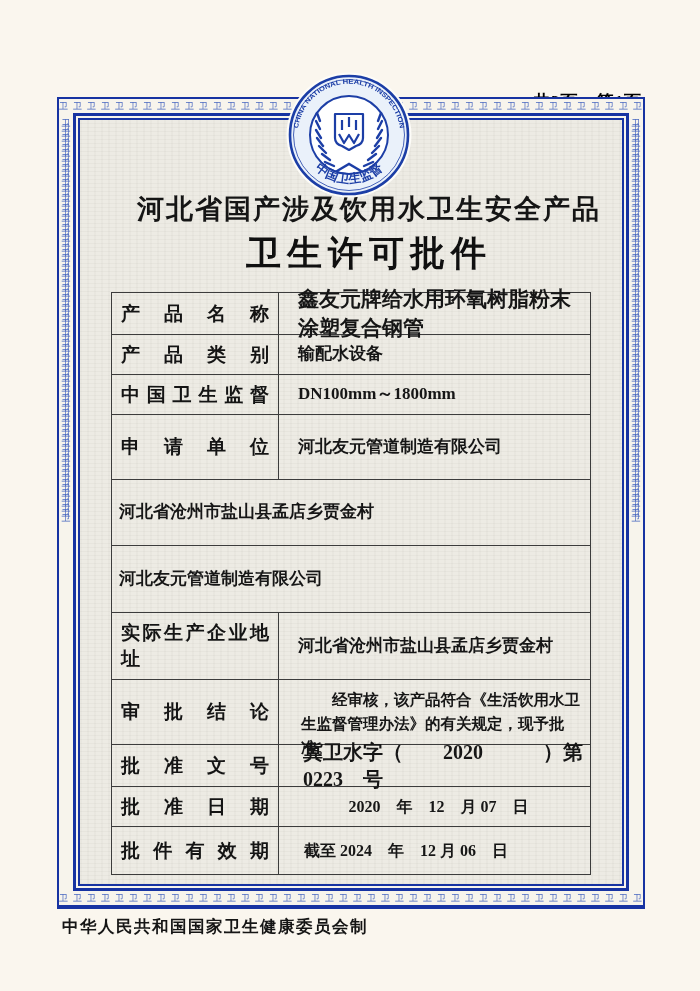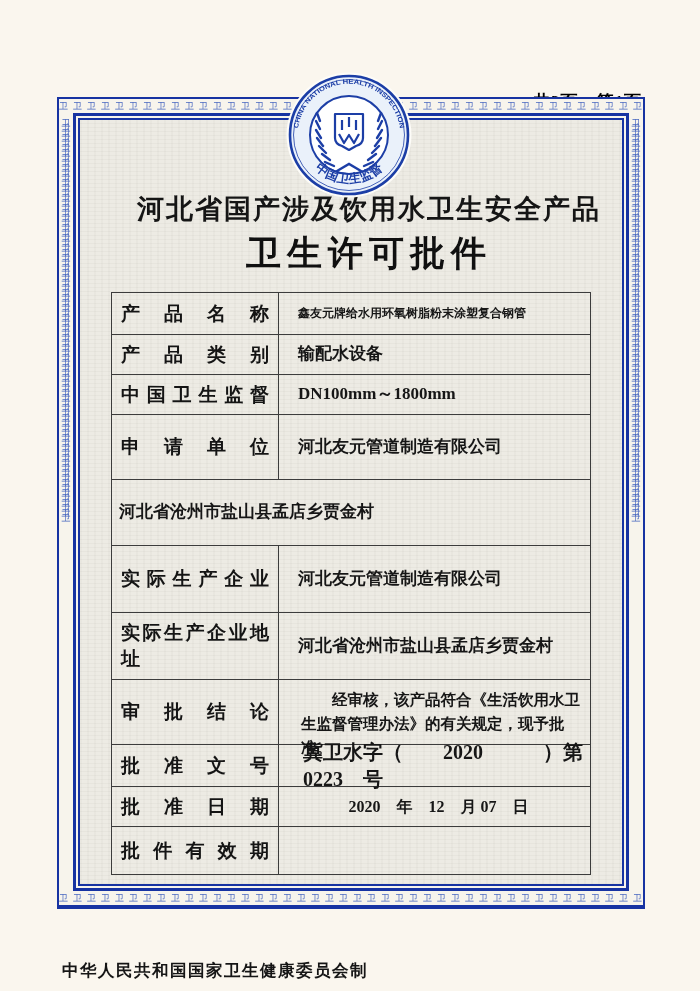--- a/index.html
+++ b/index.html
@@ -79,30 +79,30 @@
     text-align:justify; text-align-last:justify; text-justify:inter-ideograph;
   }
   .cell-value {
     flex:1; display:flex; align-items:center;
     padding:0 4px 0 7px;
     font-size:17px; font-weight:bold; color:#161616;
     line-height:1.35;
   }
   .h42{height:42px} .h40{height:40px} .h65{height:65px} .h66{height:66px}
   .h67{height:67px} .h47{height:47px}
-  .val-product { font-size:12px; letter-spacing:0; }
+  .val-product { font-size:21px; letter-spacing:0; }
   .val-conclusion { font-size:15.5px; display:block; padding:8px 10px 0 10px;
                     text-indent:2em; line-height:1.55; }
   .val-num { font-size:20px; padding-left:12px; }
   .val-date { font-size:16px; justify-content:center; padding-left:0; }
   .val-expiry { font-size:16px; padding-left:13px; }
   
   .footer {
     position:absolute; left:62px; top:916px;
-    font-size:16.5px; font-weight:bold; letter-spacing:1.5px; color:#151515;margin-top:44px;
+    font-size:16.5px; font-weight:bold; letter-spacing:1.5px; color:#151515;
   }
 </style>
 </head>
 <body>
 
 <div class="pagination">共2页　第1页</div>
 
 <div class="frame">
   <div class="band band-h band-top">卫卫卫卫卫卫卫卫卫卫卫卫卫卫卫卫卫卫卫卫卫卫卫卫卫卫卫卫卫卫卫卫卫卫卫卫卫卫卫卫卫卫卫卫卫卫卫卫卫卫卫卫卫卫卫卫卫卫卫卫</div>
   <div class="band band-h band-bottom">卫卫卫卫卫卫卫卫卫卫卫卫卫卫卫卫卫卫卫卫卫卫卫卫卫卫卫卫卫卫卫卫卫卫卫卫卫卫卫卫卫卫卫卫卫卫卫卫卫卫卫卫卫卫卫卫卫卫卫卫</div>
@@ -143,23 +143,20 @@
                 <span>申请单位</span>
               </div>
             <div class="cell-value">河北友元管道制造有限公司</div>
           </div>
 
           <div class="row h66">
             <div class="cell-value">河北省沧州市盐山县孟店乡贾金村</div>
           </div>
 
           <div class="row h67">
-            <div class="cell-label">
-                <span>实际生产企业</span>
-              </div>
             <div class="cell-value">河北友元管道制造有限公司</div>
           </div>
 
           <div class="row h67">
             <div class="cell-label">
                 <span>实际生产企业地址</span>
               </div>
             <div class="cell-value">河北省沧州市盐山县孟店乡贾金村</div>
           </div>
 
@@ -181,20 +178,21 @@
             <div class="cell-label">
                 <span>批准日期</span>
               </div>
             <div class="cell-value val-date">2020　年　12　月 07　日</div>
           </div>
 
           <div class="row h47">
             <div class="cell-label">
                 <span>批件有效期</span>
               </div>
+            <div class="cell-value val-expiry">截至 2024　年　12 月 06　日</div>
           </div>
 
         </div>
       </div>
     </div>
   </div>
 </div>
 
 <svg class="seal" viewBox="-63 -63 126 126">
 

